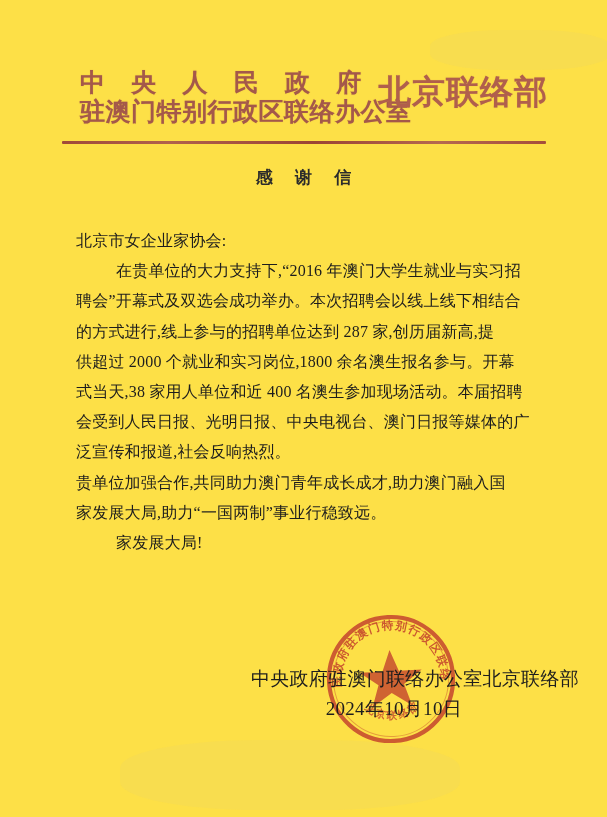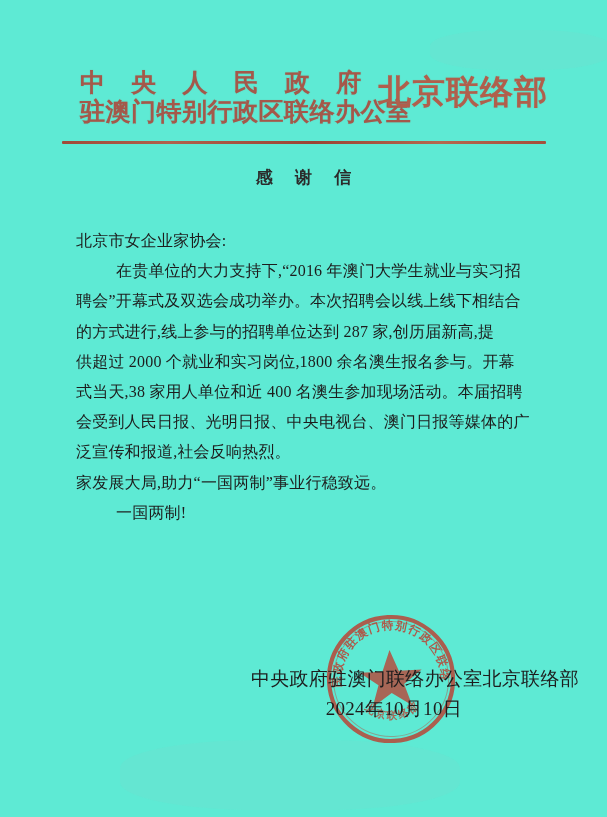--- a/index.html
+++ b/index.html
@@ -8,21 +8,21 @@
     padding: 0;
     background: #ffffff;
   }
   body {
     font-family: "Liberation Serif", "DejaVu Serif", serif;
   }
   .page {
     position: relative;
     width: 607px;
     height: 817px;
-    background: #5eead4;
+    background: #fde047;
     overflow: hidden;
   }
 
   
   .masthead {
     position: absolute;
     left: 0;
     top: 68px;
     width: 607px;
     height: 72px;
@@ -184,23 +184,24 @@
     <div class="p-line">北京市女企业家协会:</div>
 
     <div class="p-line indent">在贵单位的大力支持下,“2016 年澳门大学生就业与实习招</div>
     <div class="p-line">聘会”开幕式及双选会成功举办。本次招聘会以线上线下相结合</div>
     <div class="p-line">的方式进行,线上参与的招聘单位达到 287 家,创历届新高,提</div>
     <div class="p-line">供超过 2000 个就业和实习岗位,1800 余名澳生报名参与。开幕</div>
     <div class="p-line">式当天,38 家用人单位和近 400 名澳生参加现场活动。本届招聘</div>
     <div class="p-line">会受到人民日报、光明日报、中央电视台、澳门日报等媒体的广</div>
     <div class="p-line">泛宣传和报道,社会反响热烈。</div>
 
+    <div class="p-line">贵单位加强合作,共同助力澳门青年成长成才,助力澳门融入国</div>
     <div class="p-line">家发展大局,助力“一国两制”事业行稳致远。</div>
 
-    <div class="p-line indent">一国两制!</div>
+    <div class="p-line indent">家发展大局!</div>
 
   </div>
 
   <div class="seal">
     <svg width="134" height="134" viewBox="0 0 134 134" xmlns="http://www.w3.org/2000/svg">
       <defs>
         <path id="ringTop" d="M 17,67 A 50,50 0 0 1 117,67" fill="none"></path>
         <path id="ringBot" d="M 27,67 A 40,40 0 0 0 107,67" fill="none"></path>
       </defs>
 

